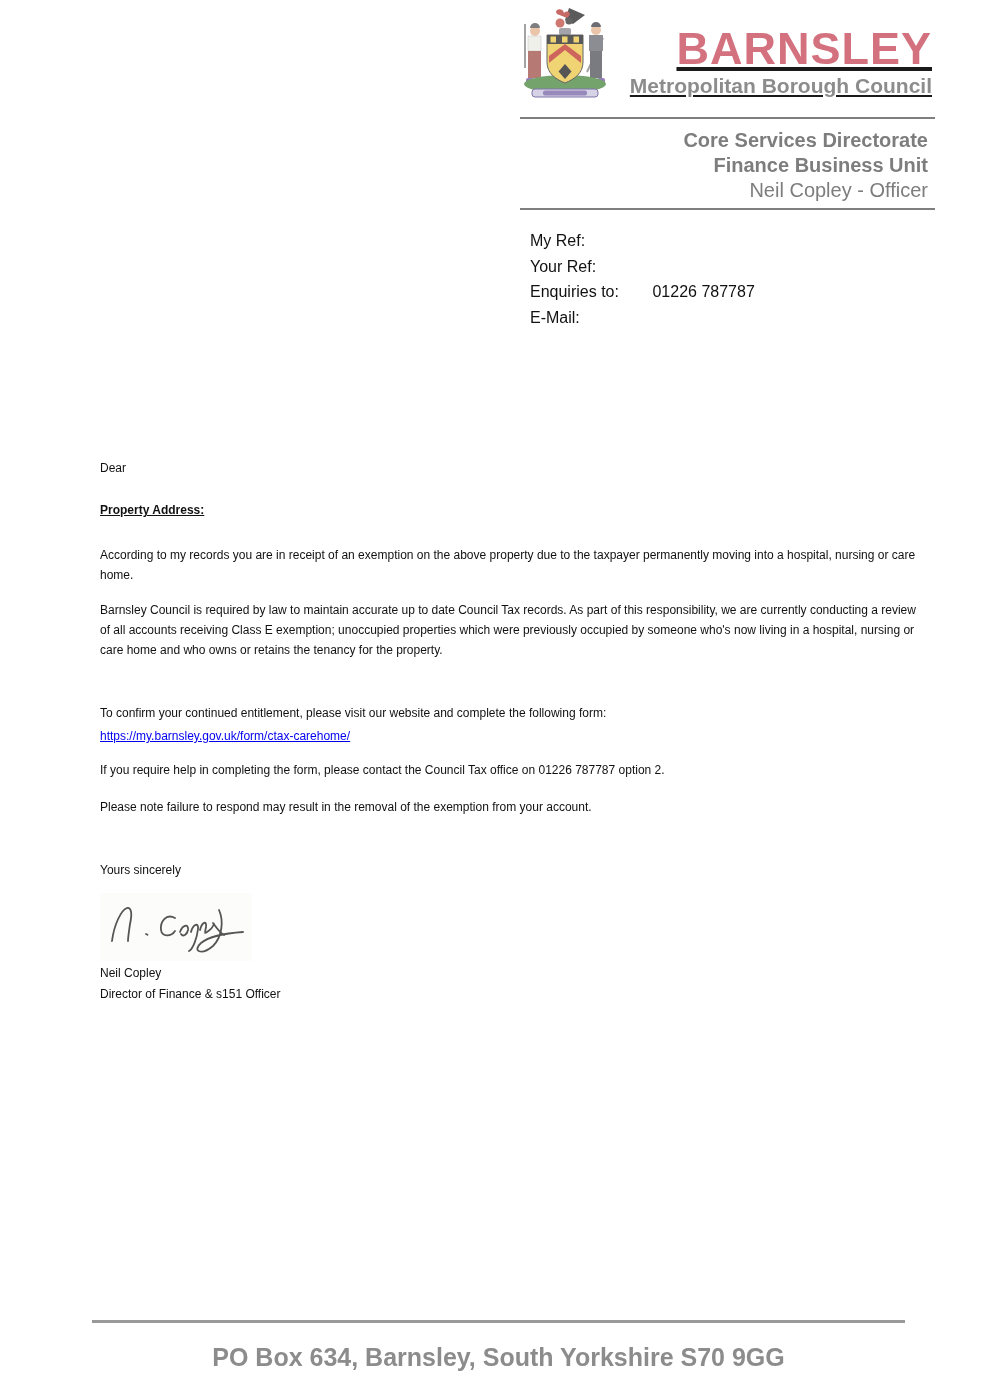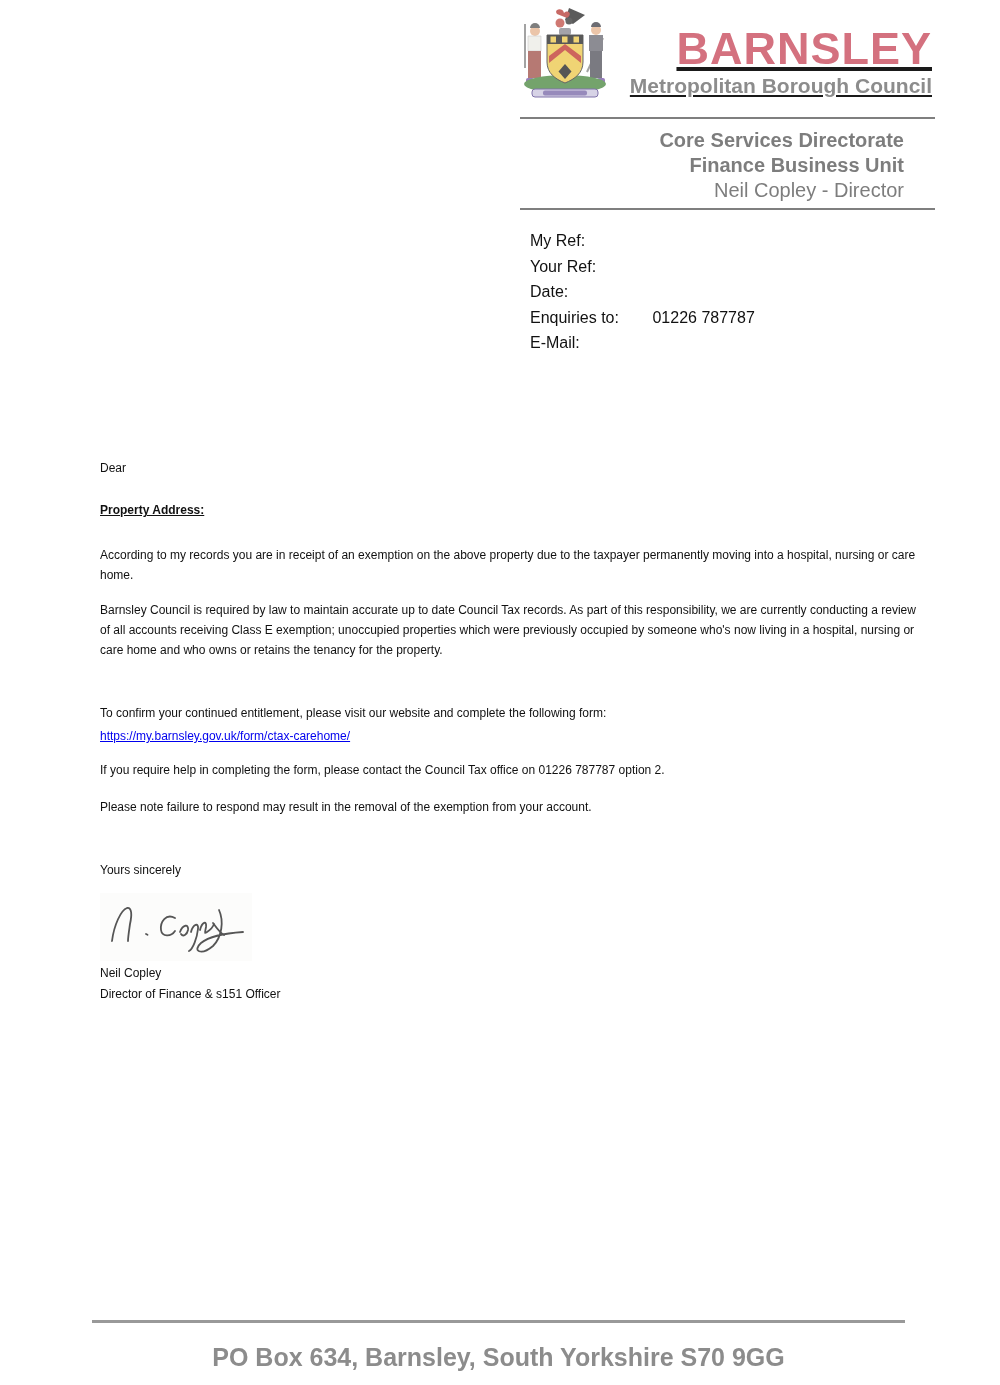--- a/index.html
+++ b/index.html
@@ -50,21 +50,21 @@
     position: absolute;
     left: 520px;
     width: 415px;
     height: 2px;
     background: #7f7f7f;
   }
   .rule-1 { top: 117px; }
   .rule-2 { top: 208px; }
   .directorate {
     position: absolute;
-    left: 492px;
+    left: 516px;
     top: 128px;
     width: 412px;
     text-align: right;
     color: #7d7d7d;
     font-size: 20px;
     line-height: 25px;
   }
   .directorate .bold { font-weight: bold; }
   
   .ref-block {
@@ -178,34 +178,31 @@
   <div class="logo-text">
     <div class="logo-name">BARNSLEY</div>
     <div class="logo-subtitle">Metropolitan Borough Council</div>
   </div>
 
   <div class="rule rule-1"></div>
 
   <div class="directorate">
     <div class="bold">Core Services Directorate</div>
     <div class="bold">Finance Business Unit</div>
-    <div>Neil Copley - Director</div>
+    <div>Neil Copley - Officer</div>
   </div>
 
   <div class="rule rule-2"></div>
 
   <div class="ref-block">
     <div class="ref-row">
       <span class="ref-label">My Ref:</span>
     </div>
     <div class="ref-row">
       <span class="ref-label">Your Ref:</span>
-    </div>
-    <div class="ref-row">
-      <span class="ref-label">Date:</span>
     </div>
     <div class="ref-row">
       <span class="ref-label">Enquiries to:</span>
       <span>01226 787787</span>
     </div>
     <div class="ref-row">
       <span class="ref-label">E-Mail:</span>
     </div>
   </div>
 

